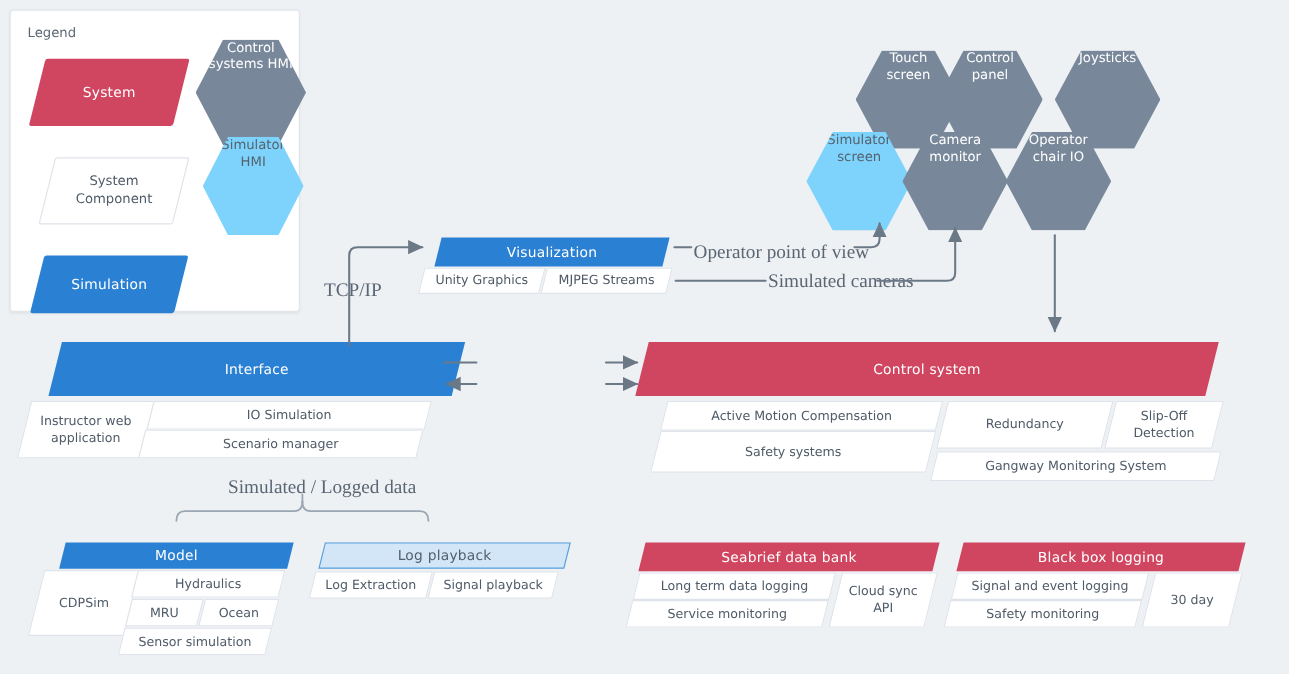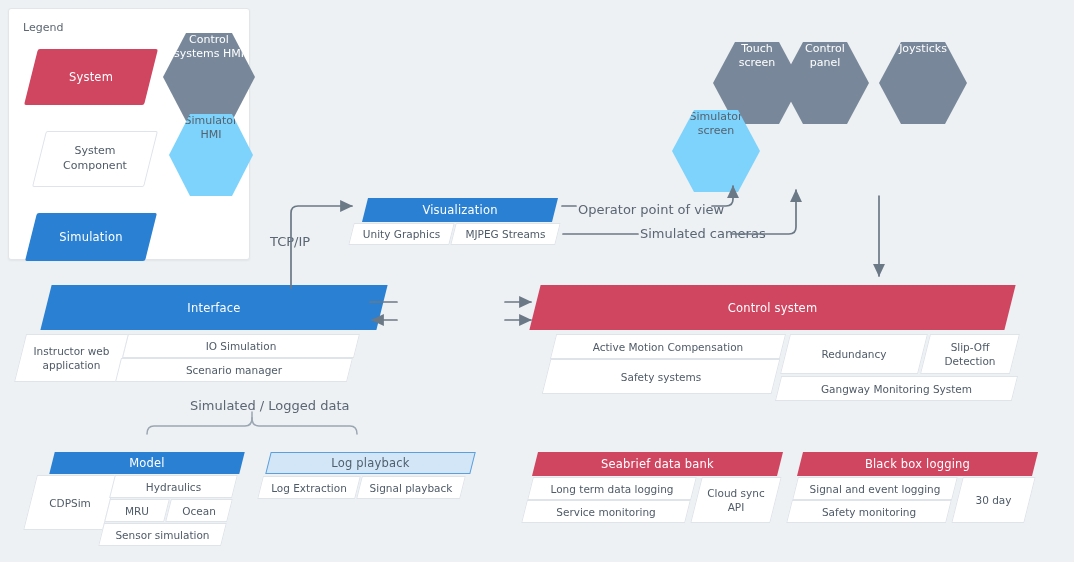--- a/index.html
+++ b/index.html
@@ -51,21 +51,21 @@
     text-align:center;line-height:1.25;
     box-sizing:border-box;
   }
   .hex-dark{background:#78889a;color:#ffffff;}
   .hex-light-bd{
     background:#7dd3fc;color:#56626e;
     filter:drop-shadow(0 0 0.6px #9aa6b2) drop-shadow(0 0 0.6px #9aa6b2);
   }
 
   
-  .lbl{position:absolute;font-size:13px;color:#5a6673;white-space:nowrap;}
+  .lbl{position:absolute;font-size:16px;color:#5a6673;white-space:nowrap;font-family:Liberation Serif, serif;}
 
   svg.overlay{position:absolute;left:0;top:0;width:1074px;height:562px;pointer-events:none;}
 
   
   #canbus{
     position:absolute;left:405px;top:272px;width:94px;height:94px;
     background:#ffffff;border-radius:50%;
     display:flex;flex-direction:column;align-items:center;justify-content:center;
     font-size:11px;color:#4f5b68;line-height:1.45;
   }
@@ -125,20 +125,32 @@
   </div>
   <div class="hex hex-dark" style="left:879px;top:42px;width:88px;height:82px;">
     <div>
       <div class="sub">Joysticks</div>
     </div>
   </div>
   <div class="hex hex-light-bd" style="left:672px;top:110px;width:88px;height:82px;">
     <div>
       <div class="sub">Simulator</div>
       <div class="sub">screen</div>
+    </div>
+  </div>
+  <div class="hex hex-dark" style="left:752px;top:110px;width:88px;height:82px;">
+    <div>
+      <div class="sub">Camera</div>
+      <div class="sub">monitor</div>
+    </div>
+  </div>
+  <div class="hex hex-dark" style="left:838px;top:110px;width:88px;height:82px;">
+    <div>
+      <div class="sub">Operator</div>
+      <div class="sub">chair IO</div>
     </div>
   </div>
 
   <div class="para hdr-blue" style="left:365px;top:198px;width:190px;height:24px;">
     <div class="unskew">
         <span class="ttl">Visualization</span>
       </div>
   </div>
   <div class="para cell" style="left:351px;top:223px;width:101px;height:22px;">
     <div class="unskew">

